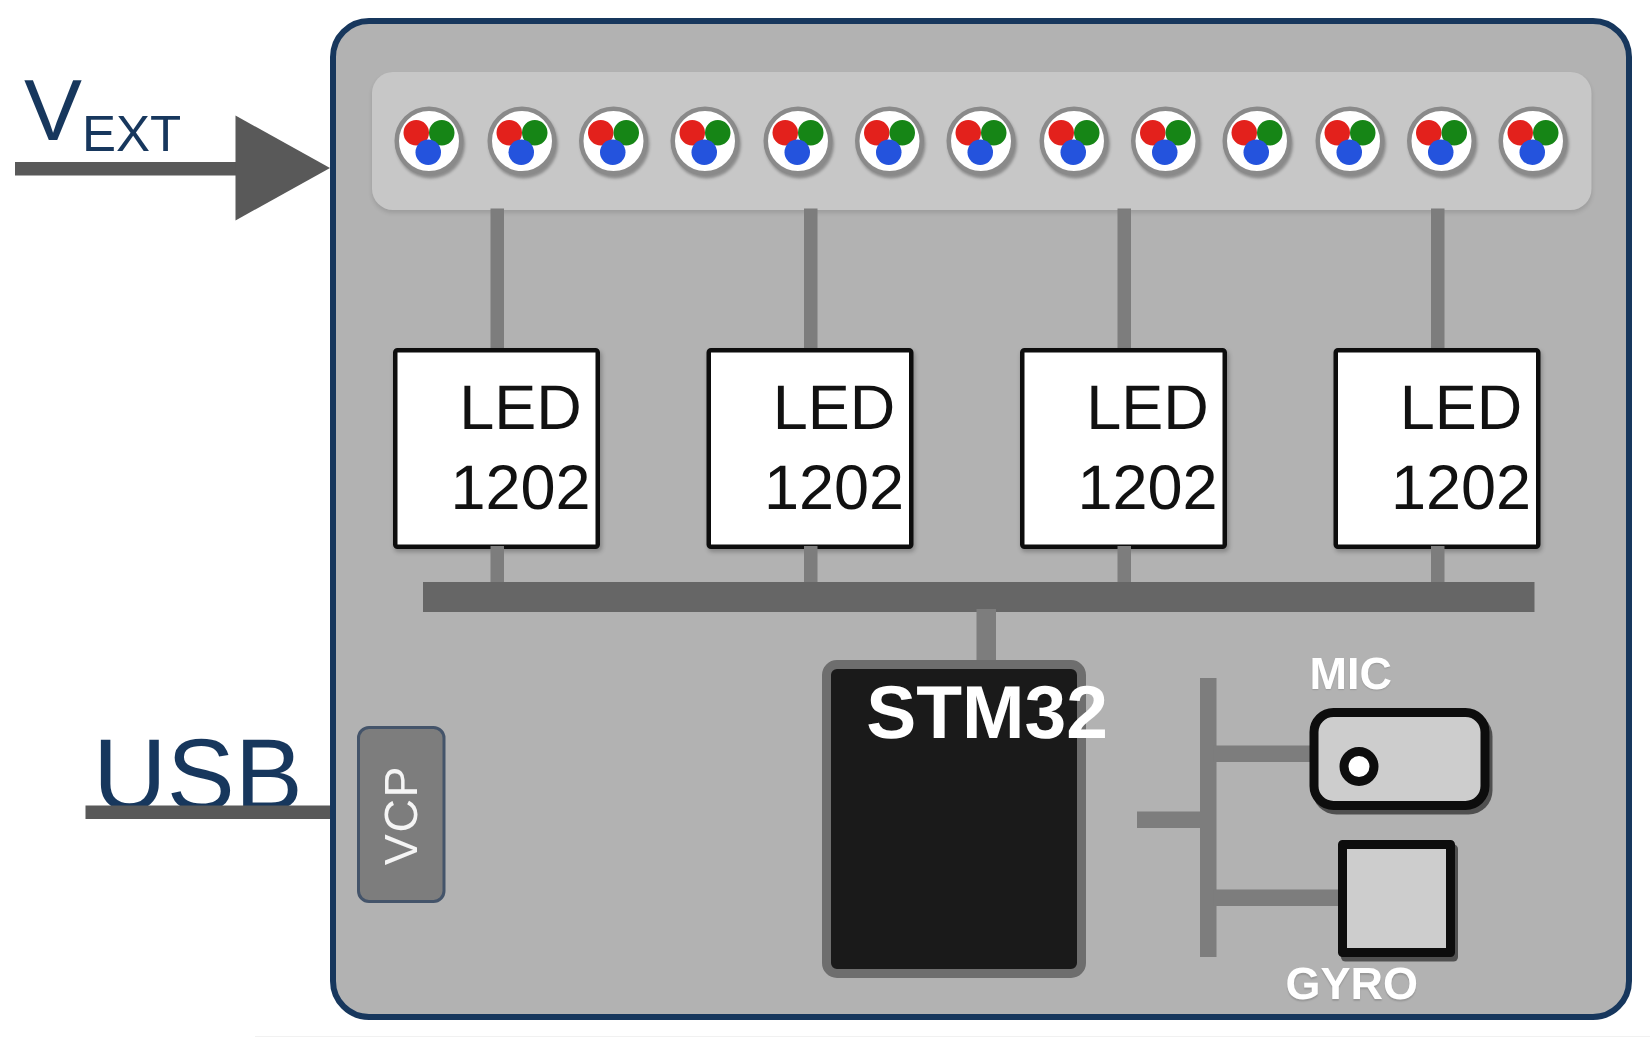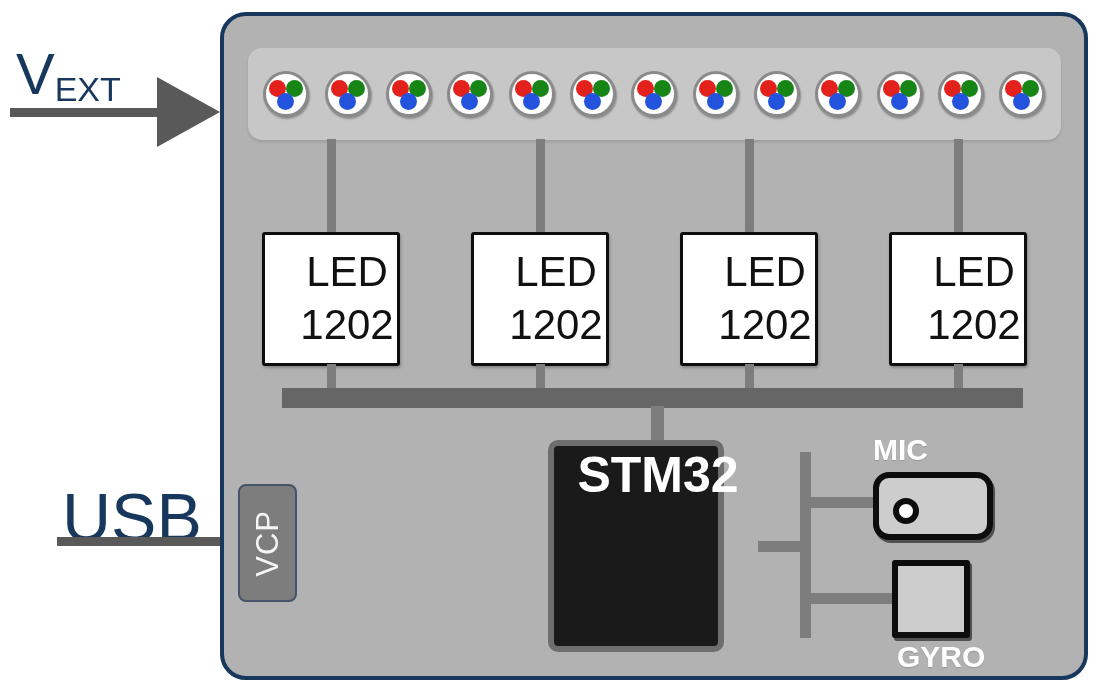--- a/index.html
+++ b/index.html
@@ -75,21 +75,21 @@
   .gyrobox{
     left:892px; top:560px; width:78px; height:78px; box-sizing:border-box;
     background:var(--peripheral-fill); border:6px solid var(--ink-black); border-radius:3px;
     box-shadow:2px 3px 0 rgba(0,0,0,0.55);
   }
   .periph-label{
     color:var(--text-white); font-weight:bold; font-size:30px; text-align:left;
     text-shadow:0 1px 1px rgba(0,0,0,0.15);
   }
   .mic-label{left:873px; top:433px; width:120px;}
-  .gyro-label{left:897px; top:640px; width:150px;}
+  .gyro-label{left:857px; top:640px; width:150px;}
   
   .vcp{
     left:238px; top:484px; width:59px; height:118px; box-sizing:border-box;
     background:var(--vcp-fill); border:2px solid var(--vcp-border); border-radius:8px;
     display:flex; align-items:center; justify-content:center;
   }
   .vcp span{
     writing-mode:vertical-rl; transform:rotate(180deg);
     color:#f5f5f5; font-size:31px; letter-spacing:1px;
   }

